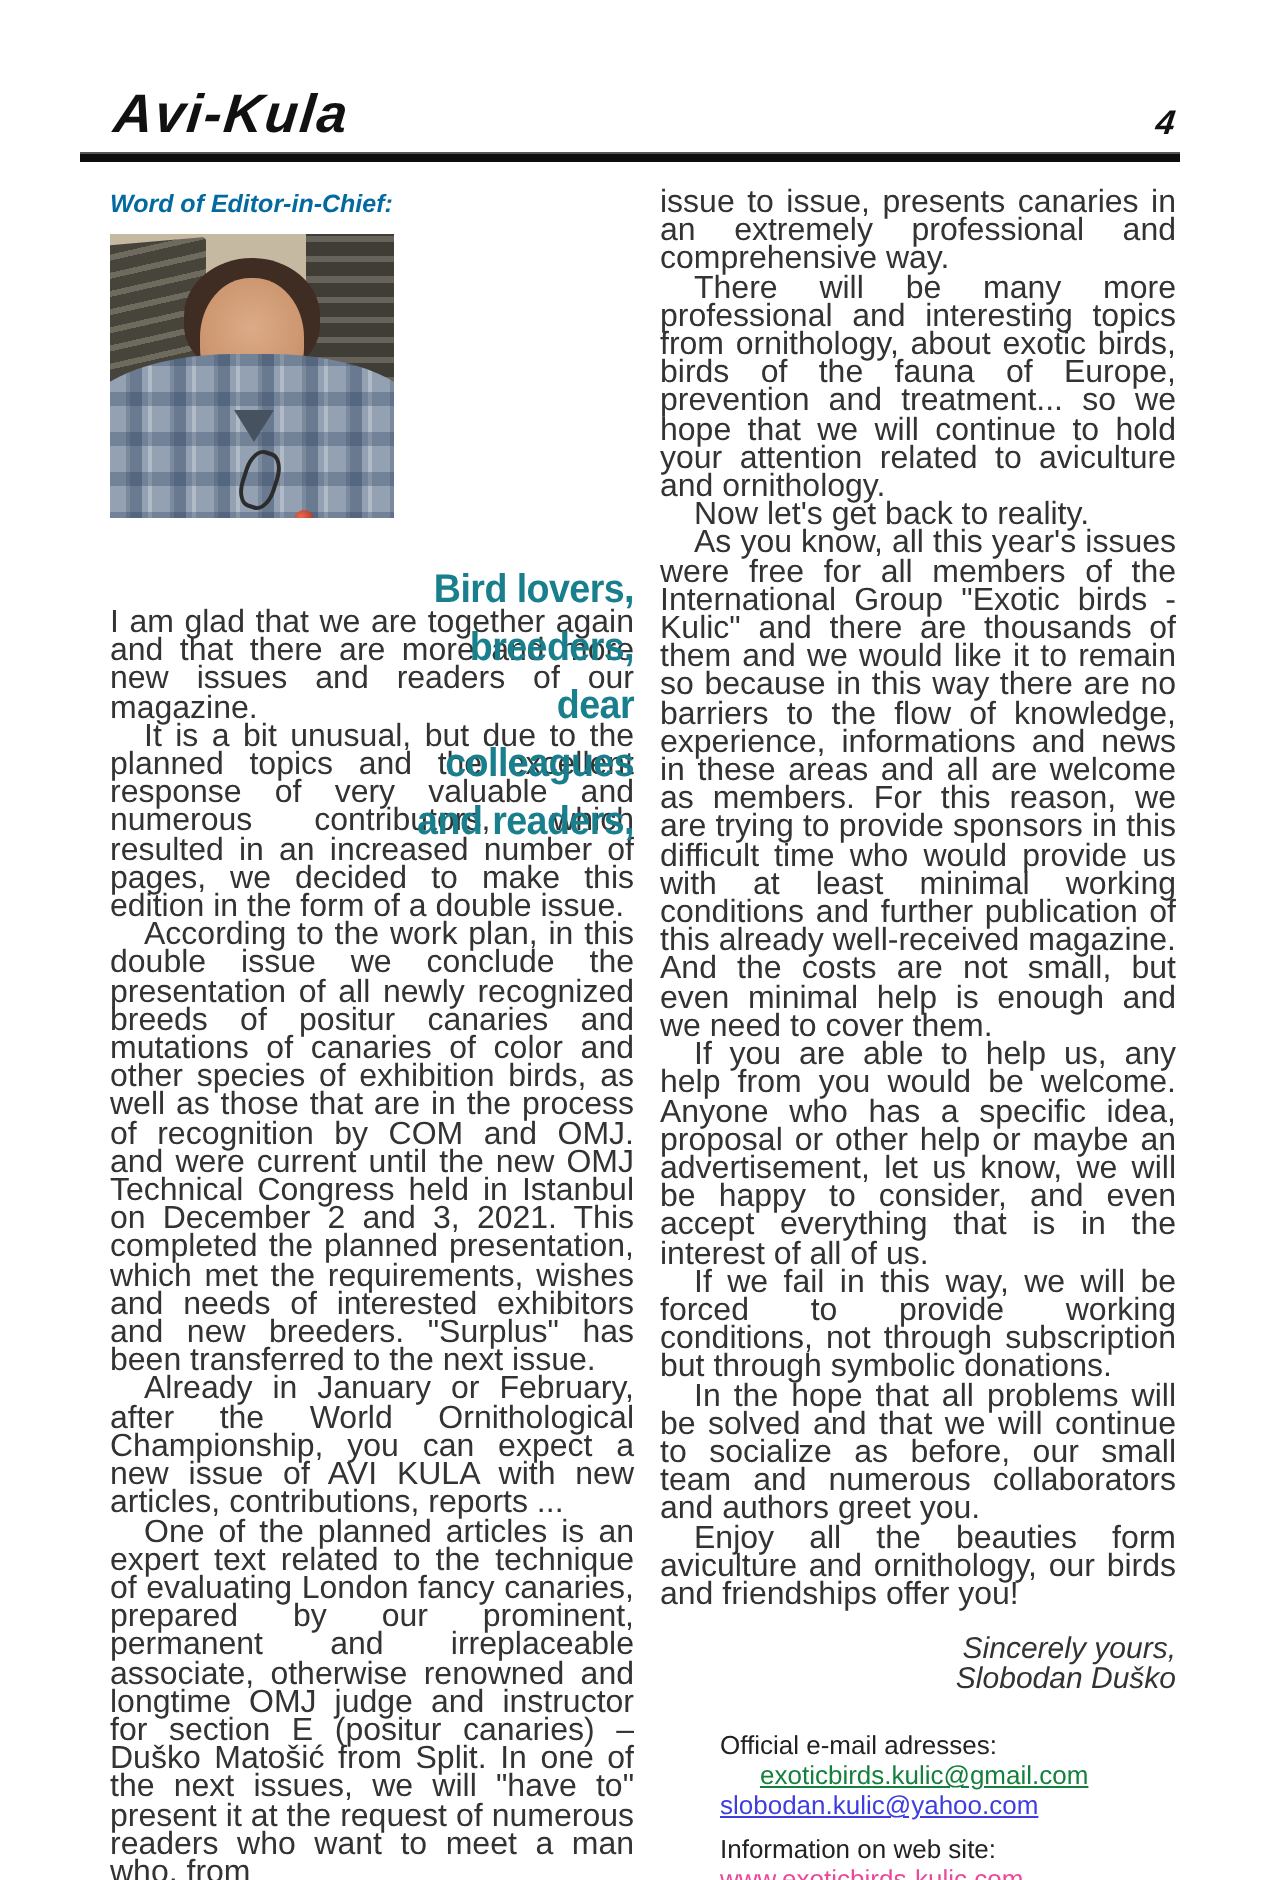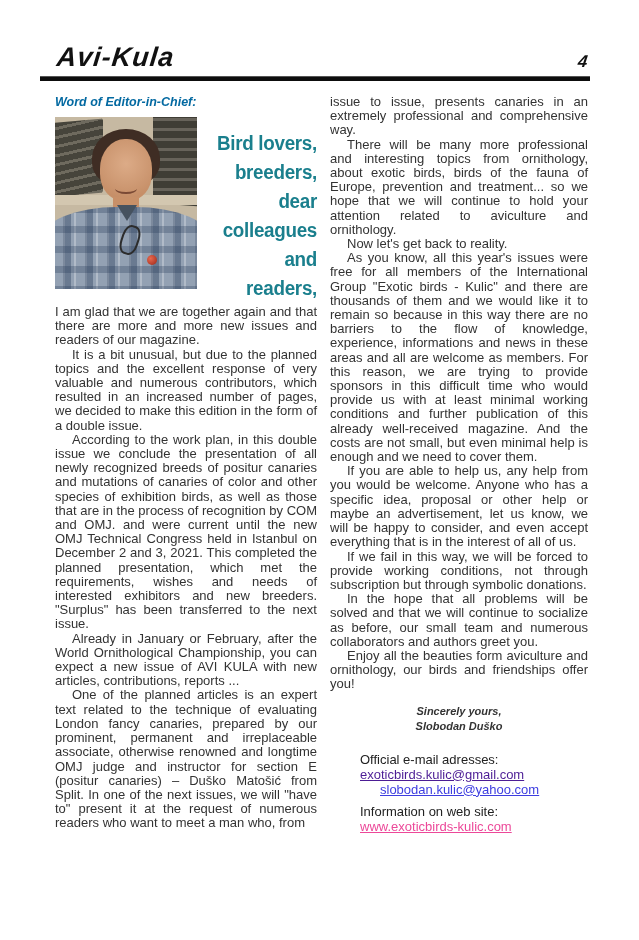--- a/index.html
+++ b/index.html
@@ -20,27 +20,27 @@
     transform:skewX(-8deg);
   }
   .rule{
     position:absolute;left:40px;top:76px;width:550px;height:4px;
     background:#0d0d0d;border-top:1px solid #555;
   }
   
   .col{position:absolute;top:95px;}
   .col-left{left:55px;width:262px;}
   .col-right{left:330px;width:258px;}
-  .col p{margin:0;font-size:13px;line-height:14.2px;text-align:justify;color:#333;}
+  .col p{margin:0;font-size:16px;line-height:14.2px;text-align:justify;color:#333;}
   .col p.indent{text-indent:17px;}
   .editor-label{
     font-size:12.5px;font-style:italic;font-weight:bold;color:#0369a1;
     margin-bottom:8px;
   }
-  .intro-row{display:flex;gap:10px;height:174px;margin-bottom:14px;}
+  .intro-row{display:flex;gap:10px;height:174px;margin-bottom:14px;flex-direction:column;}
   
   .photo{
     position:relative;width:142px;height:172px;flex:0 0 142px;
     background:#c6b9a2;overflow:hidden;
   }
   .ph-window1{
     position:absolute;left:-10px;top:4px;width:58px;height:74px;
     background:repeating-linear-gradient(172deg,#46443b 0 6px,#6e6a5e 6px 9px);
     transform:skewY(-5deg);border-radius:2px;
   }
@@ -88,21 +88,21 @@
     background:radial-gradient(circle at 35% 35%,#e8694f,#9c2718);
     border:1px solid #5f1а10;
   }
   
   .teal-heading{
     flex:1;text-align:right;font-weight:bold;
     font-size:20px;line-height:29px;letter-spacing:-0.3px;
     padding-top:12px;transform:scaleX(.94);transform-origin:right center;
   }
   
-  .signature{margin-top:12px;text-align:center;font-style:italic;font-size:11px;line-height:15px;color:#333;font-weight:bold;}
+  .signature{margin-top:12px;text-align:right;font-style:italic;font-size:15px;line-height:15px;color:#333;}
   .contact{margin-top:18px;margin-left:30px;font-size:13px;line-height:15px;}
   .contact-label{color:#222;margin-top:7px;}
   .contact a{display:inline-block;text-decoration:underline;cursor:pointer;}
 </style>
 </head>
 <body>
 
 <div class="page">
 
   <div class="masthead">Avi-Kula</div>
@@ -152,20 +152,20 @@
     <p class="indent">In the hope that all problems will be solved and that we will continue to socialize as before, our small team and numerous collaborators and authors greet you.</p>
     <p class="indent">Enjoy all the beauties form aviculture and ornithology, our birds and friendships offer you!</p>
 
     <div class="signature">
       <div>Sincerely yours,</div>
       <div>Slobodan Duško</div>
     </div>
 
     <div class="contact">
       <div class="contact-label">Official e-mail adresses:</div>
-      <div><a style="color: #4c1d95;">exoticbirds.kulic@gmail.com</a></div>
-      <div><a style="color: rgb(61, 61, 224); margin-left: 20px;">slobodan.kulic@yahoo.com</a></div>
+      <div><a style="color: #15803d; margin-left: 20px;">exoticbirds.kulic@gmail.com</a></div>
+      <div><a style="color: rgb(61, 61, 224);">slobodan.kulic@yahoo.com</a></div>
       <div class="contact-label">Information on web site:</div>
       <div><a style="color: #ec4899; text-align: right;">www.exoticbirds-kulic.com</a></div>
     </div>
   </section>
 
 </div>
 
 </body></html>

